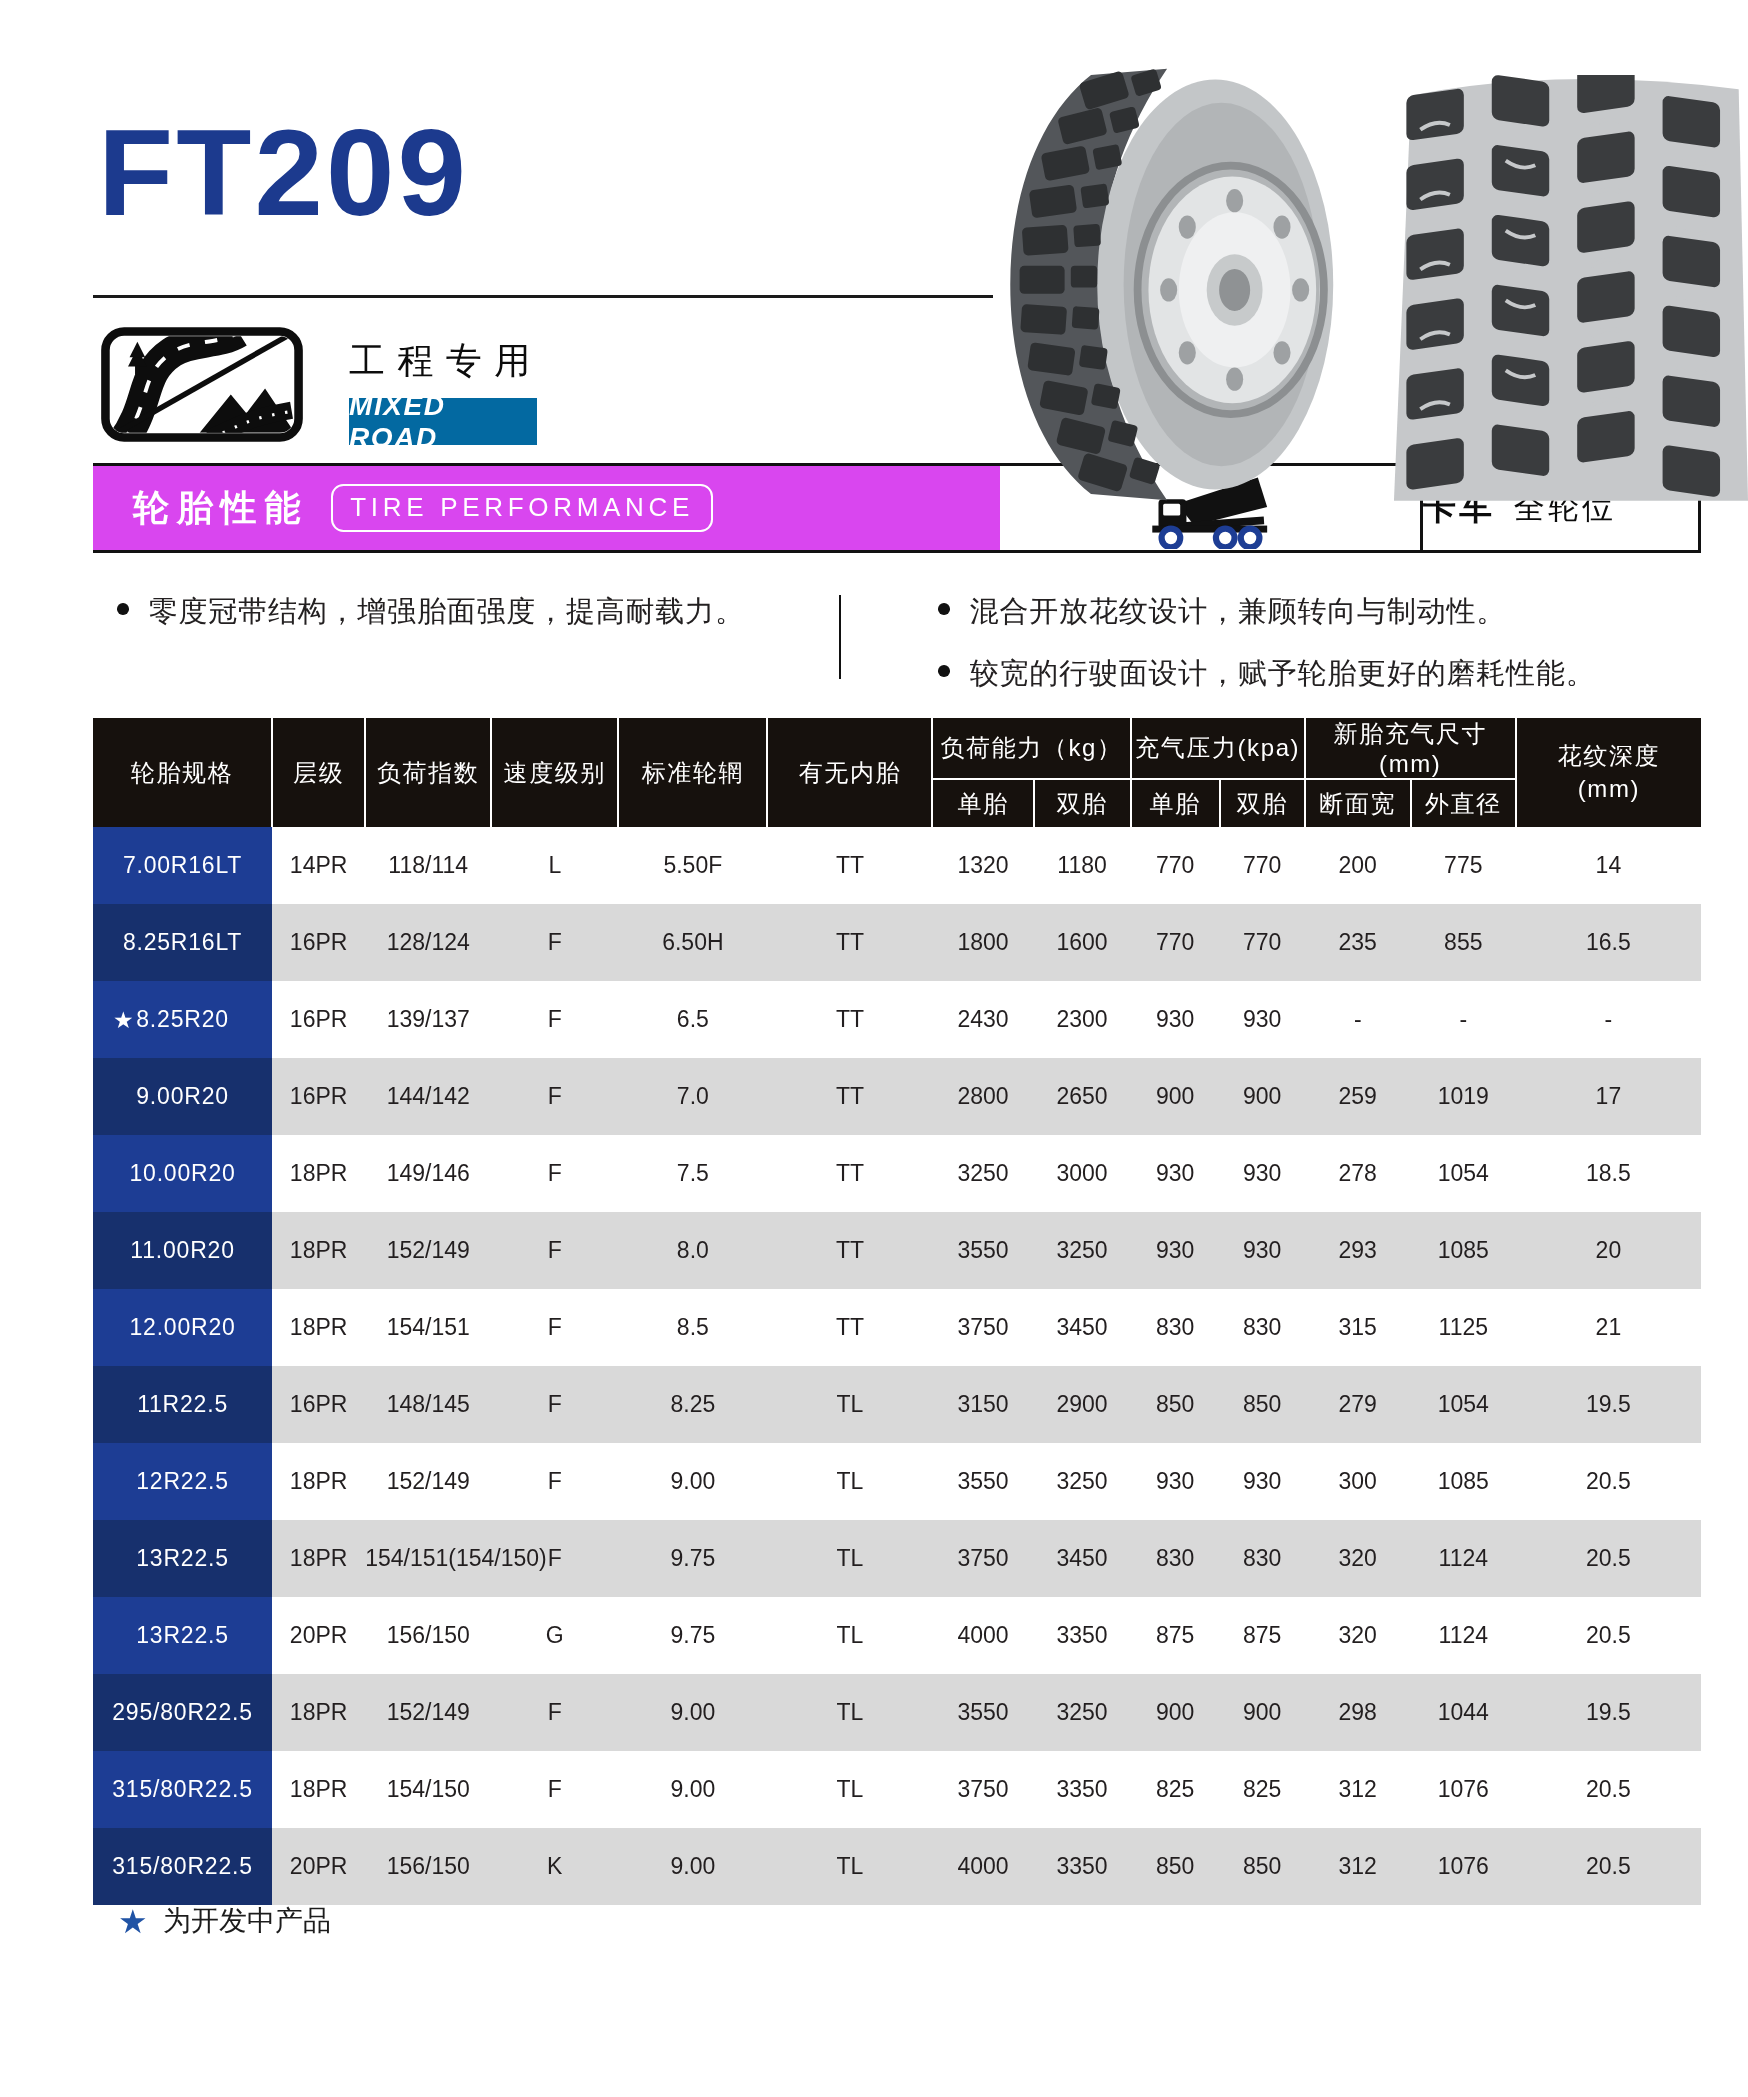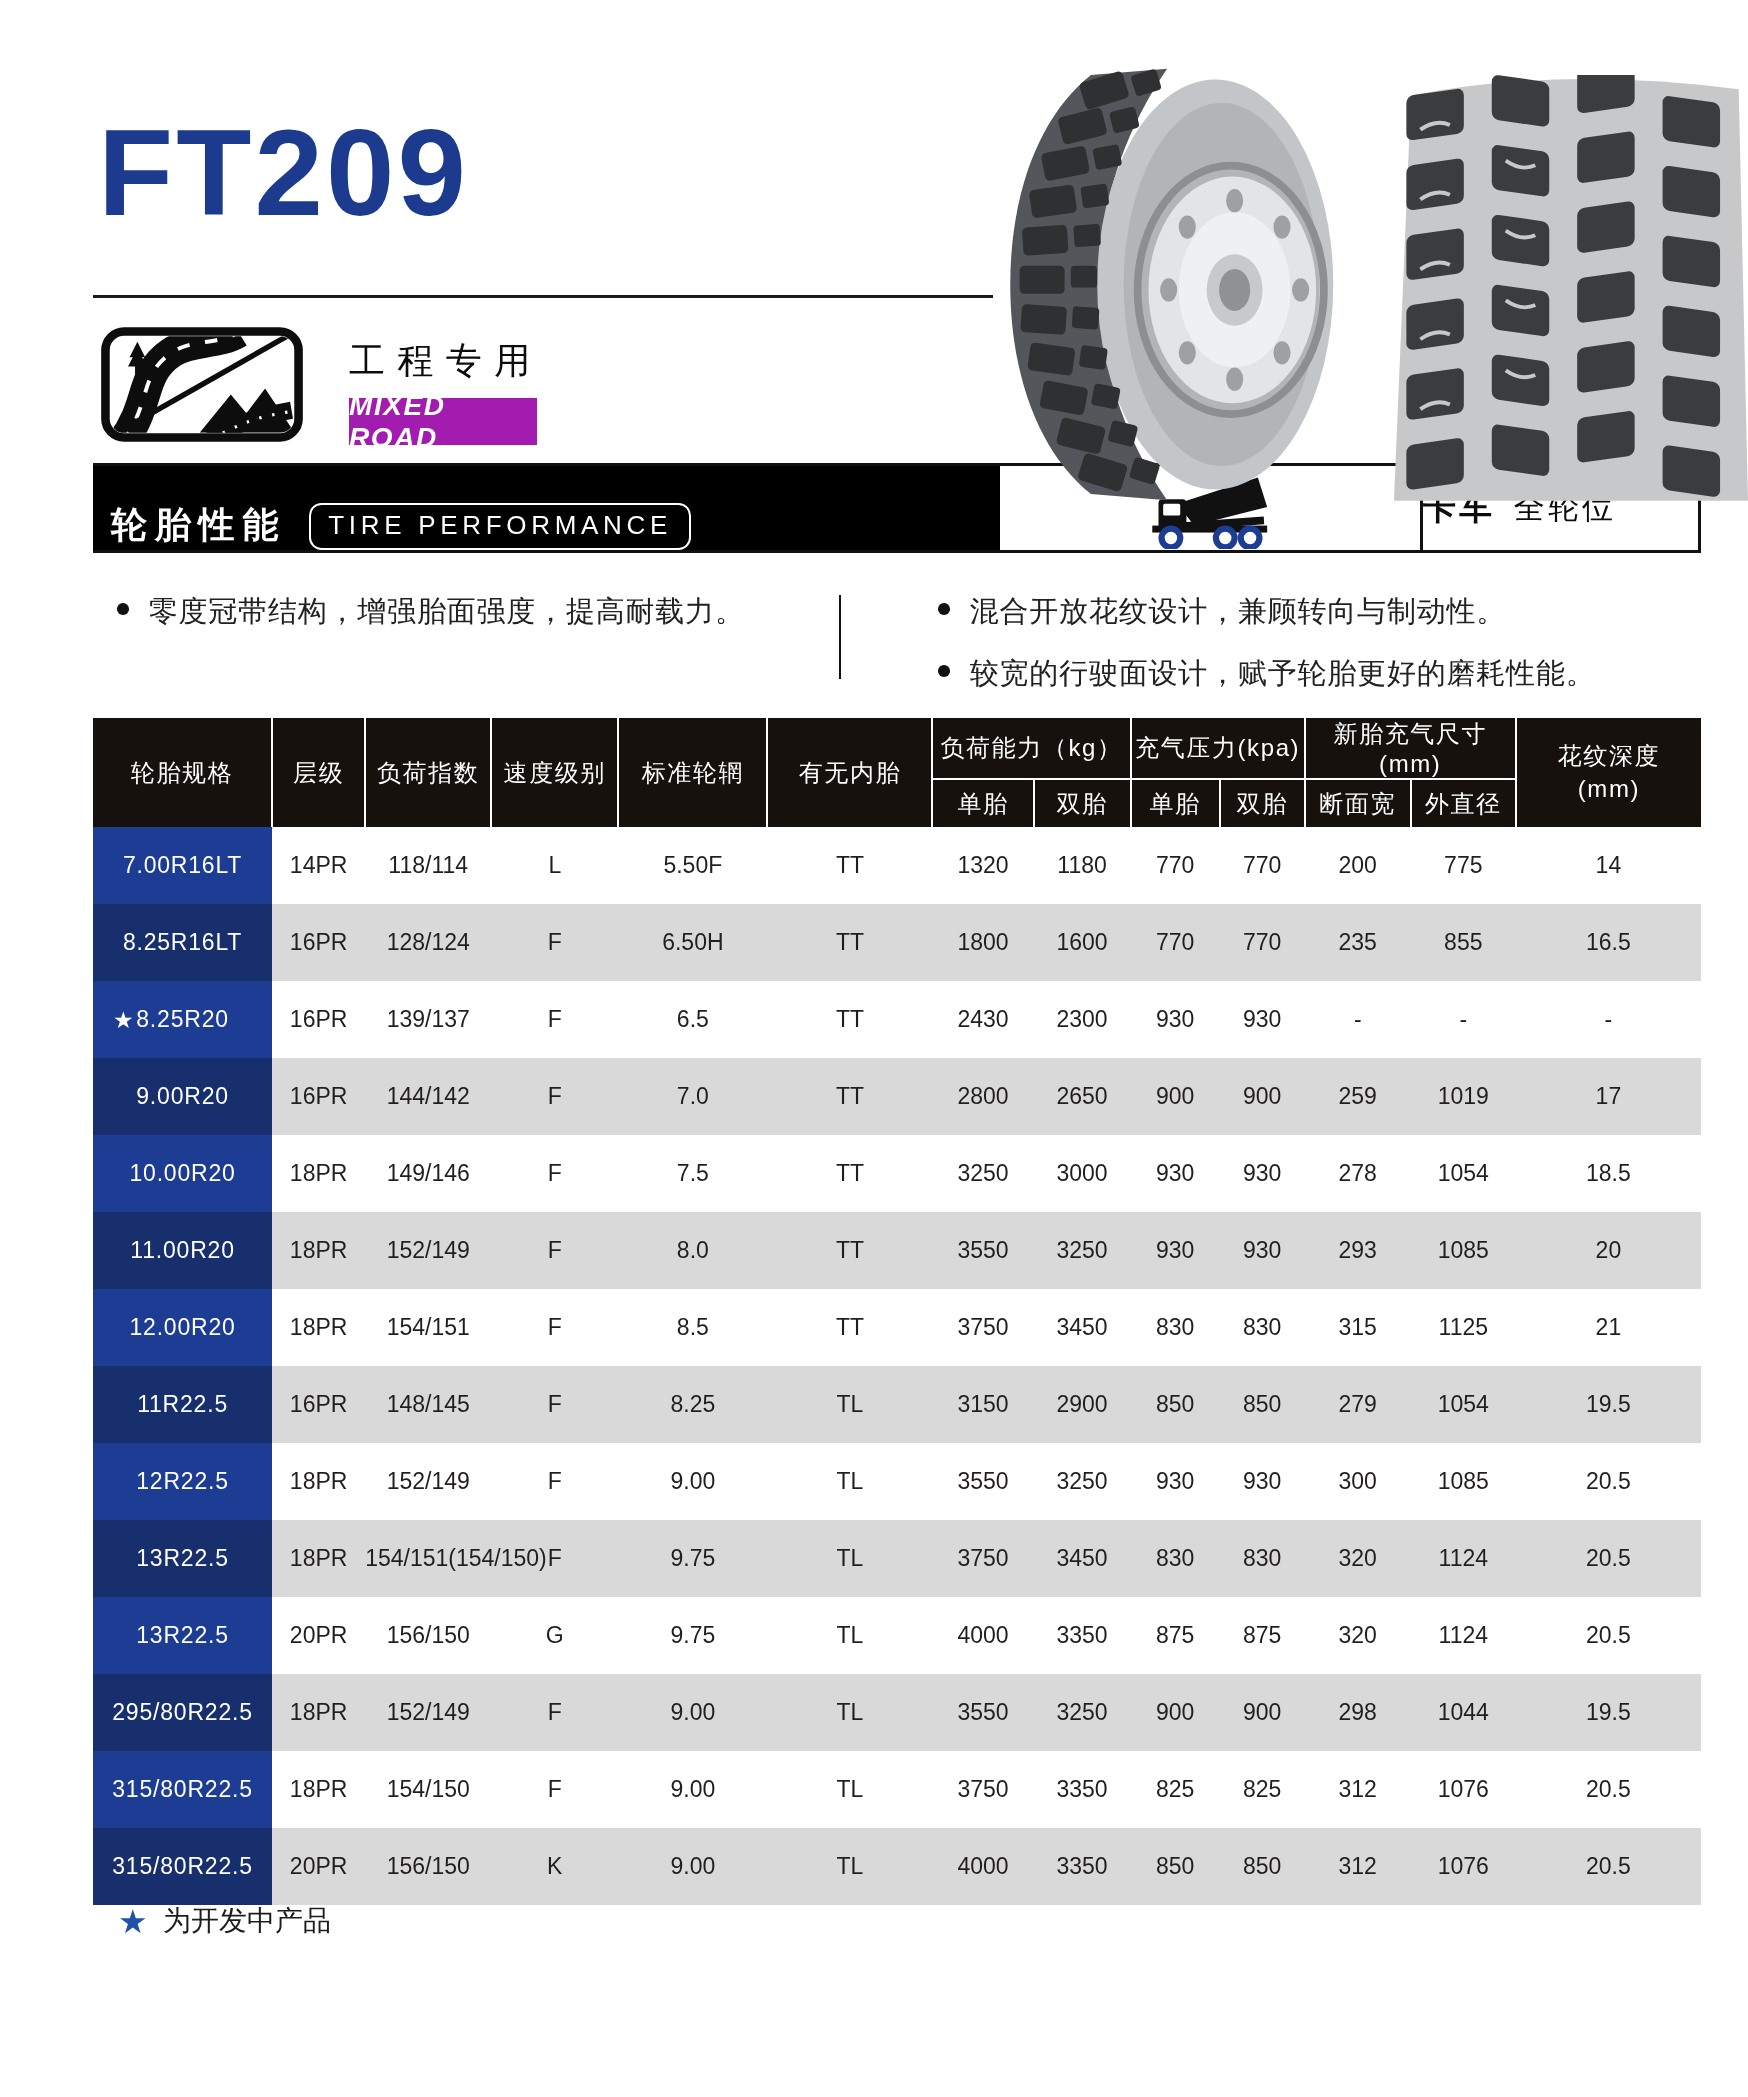--- a/index.html
+++ b/index.html
@@ -20,34 +20,34 @@
   .title-rule{
     position:absolute;left:93px;top:295px;
     width:900px;height:3.1px;background:#1a1a1a;
   }
   
   .badge{position:absolute;left:100px;top:326px;display:flex;gap:45px;}
   .badge-icon{width:204px;height:117px;}
   .badge-texts{padding-top:11px;}
   .badge-cn{font-size:36px;letter-spacing:12.4px;color:#0c0c0c;}
   .badge-en{
-    margin-top:12.4px;width:188px;height:47px;background:#a21caf;
+    margin-top:12.4px;width:188px;height:47px;background:#0369a1;
     color:#ffffff;font-style:italic;font-weight:bold;font-size:28px;
     letter-spacing:1.6px;display:flex;align-items:center;justify-content:center;
   }
   
   .banner{
     position:absolute;left:93px;top:463px;width:1608px;height:90px;
     box-sizing:border-box;display:flex;
     border-top:3.1px solid #111;border-bottom:3.1px solid #111;border-right:3.9px solid #111;
     z-index:2;
   }
   .banner-left{
-    width:907px;background:#000000;display:flex;align-items:flex-end;
-    padding-left:18px;gap:23px;box-sizing:border-box;
+    width:907px;background:#d946ef;display:flex;align-items:center;
+    padding-left:40px;gap:23px;box-sizing:border-box;
   }
   .banner-cn{color:#fff;font-weight:bold;font-size:36px;letter-spacing:7.8px;}
   .banner-en{
     color:#fff;font-size:26px;letter-spacing:4.7px;
     border:2.3px solid #fff;border-radius:12.4px;padding:5.4px 17px 7px 17px;
   }
   .banner-right{flex:1;display:flex;background:#fff;}
   .truck-box{width:423px;display:flex;align-items:center;justify-content:center;border-right:3.9px solid #111;box-sizing:border-box;}
   .pos-box{flex:1;display:flex;align-items:center;justify-content:flex-start;gap:18.6px;}
   .pos-bold{font-size:33px;font-weight:bold;color:#0c0c0c;letter-spacing:3.1px;}

